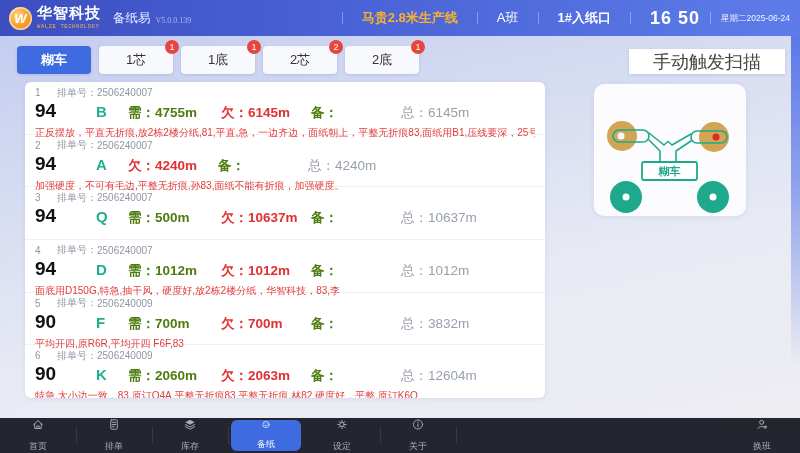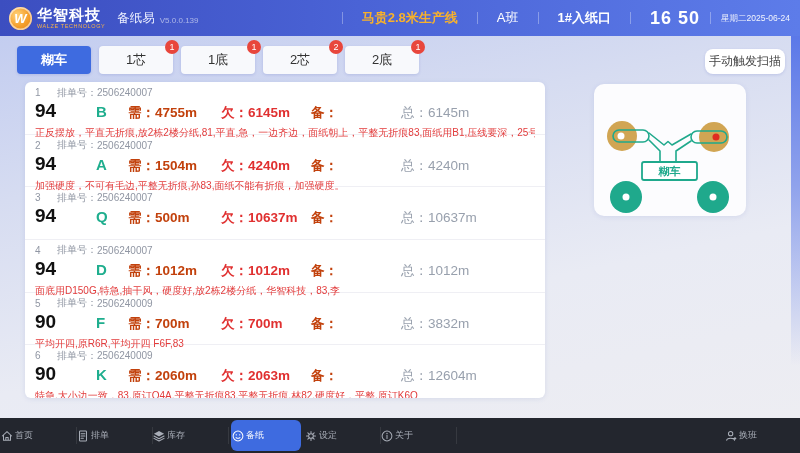--- a/index.html
+++ b/index.html
@@ -7,25 +7,25 @@
   .screen { position:relative; width:800px; height:453px; overflow:hidden; background:#eceef5; }
 
   
   .hdr { position:absolute; top:0; left:0; width:800px; height:36px;
     background:linear-gradient(90deg,#3c4ec0 0%,#4a63d6 45%,#5d7ce9 100%);
     display:flex; align-items:center; justify-content:space-between; color:#fff; }
   .brand { display:flex; align-items:center; padding-left:9px; }
   .logo { width:23px; height:23px; border-radius:50%; background:radial-gradient(circle at 35% 35%,#ffd27a,#f49d2a 55%,#e2821a);
     color:#fff; font-weight:bold; font-style:italic; font-size:13px; display:flex; align-items:center; justify-content:center;
     box-shadow:0 0 0 1.5px rgba(255,255,255,.55) inset; }
-  .brand-text { margin-left:5px; line-height:1; }
+  .brand-text { margin-left:5px; line-height:1;font-family:Liberation Mono, monospace; }
   .brand-name { font-size:15px; font-weight:bold; letter-spacing:1px; }
   .brand-sub { font-size:5.5px; color:#f5b14a; letter-spacing:.6px; margin-top:2px; }
   .app-name { font-size:12.5px; margin-left:12px; color:#eef1ff; }
-  .app-ver { font-size:8px; margin-left:5px; color:rgba(255,255,255,.55); margin-top:4px; }
+  .app-ver { font-size:8px; margin-left:5px; color:rgba(255,255,255,.55); margin-top:4px;font-family:Liberation Serif, serif; }
   .hdr-right { display:flex; align-items:center; padding-right:10px; }
   .hdr-sep { width:1px; height:12px; background:rgba(255,255,255,.32); margin:0 19px; }
   .prod-line { color:#f7b12c; font-weight:bold; font-size:13px; }
   .shift { font-size:13px; }
   .entry { font-size:13px; font-weight:bold; }
   .clock { font-size:18px; font-weight:bold; letter-spacing:1px; }
   .date-block { display:flex; align-items:center; line-height:10px; font-size:8.5px; color:rgba(255,255,255,.92); }
   .hdr-sep.tight { margin:0 10px; }
 
   
@@ -35,49 +35,49 @@
     background:linear-gradient(180deg,#5b78e8 0%,#8fa2ec 45%,rgba(236,238,245,0) 100%); }
 
   .tabs { position:absolute; left:17px; top:10px; display:flex; }
   .tab { position:relative; width:74px; height:28px; margin-right:8px; border-radius:4px;
     background:#f8f9fc; color:#333; font-size:13px; display:flex; align-items:center; justify-content:center;
     box-shadow:0 1px 3px rgba(60,80,180,.18); cursor:pointer; }
   .tab.active { background:#3e6be0; color:#fff; font-weight:bold; }
   .tab-badge { position:absolute; top:-6px; right:-6px; min-width:14px; height:14px; border-radius:8px;
     background:#e8463c; color:#fff; font-size:9px; line-height:14px; text-align:center; padding:0 2px; }
   .tab-badge:empty { display:none; }
-  .scan-btn { position:absolute; right:15px; top:13px; height:25px; padding:0 4px; border:none; border-radius:8px;
-    background:#fff; color:#444; font-size:12px; font-family:inherit; box-shadow:0 1px 3px rgba(60,80,180,.18); cursor:pointer; }
+  .scan-btn { position:absolute; right:15px; top:13px; height:25px; padding:0 24px; border:none; border-radius:0;
+    background:#fff; color:#444; font-size:18px; font-family:inherit; box-shadow:0 1px 3px rgba(60,80,180,.18); cursor:pointer; }
 
   
   .orders { position:absolute; left:25px; top:46px; width:520px; height:316px; background:#fff; border-radius:6px;
     overflow:hidden; box-shadow:0 1px 5px rgba(80,100,180,.13); }
   .row { height:52.66px; padding:4px 10px 0 10px; border-bottom:1px solid #efeff4; }
   .row:last-child { border-bottom:none; }
   .row-top { display:flex; align-items:center; height:13px; font-size:10px; color:#9096a3; }
   .idx { width:22px; }
   .row-main { display:flex; align-items:baseline; height:24px; margin-top:1px; }
   .wnum { width:61px; font-size:19px; font-weight:bold; color:#111; }
   .grade { width:32px; font-size:15px; font-weight:bold; color:#1fae8e; }
-  .cell { font-size:13.5px; font-weight:bold; color:#c2410c; }
+  .cell { font-size:13.5px; font-weight:bold; color:#4d7c0f; }
   .cell.need { width:93px; }
   .cell.owe { width:90px; color:#e03030; }
   .cell.prep { width:90px; }
   .cell.total { font-weight:normal; color:#98a0ad; }
   .note { font-size:10px; color:#e23b3b; margin-top:2px; white-space:nowrap; overflow:hidden; }
 
   
   .machine-card { position:absolute; left:594px; top:48px; width:152px; height:132px; background:#fcfcfe;
     border-radius:10px; box-shadow:0 1px 5px rgba(80,100,180,.12); }
 
   
   .bottom-nav { position:absolute; bottom:0; left:0; width:800px; height:35px; background:#23262e;
     display:flex; align-items:stretch; }
-  .nav-item { position:relative; width:76px; display:flex; align-items:center;
-    justify-content:flex-start; gap:1px; cursor:pointer; }
+  .nav-item { position:relative; width:76px; display:flex; flex-direction:column; align-items:center;
+    justify-content:flex-end; gap:9px; cursor:pointer; }
   .nav-item::after { content:''; position:absolute; right:-1px; top:9px; height:17px; width:1px; background:rgba(255,255,255,.09); }
   .nav-item.active { background:#3e6be0; border-radius:6px; margin:2px 3px; width:70px; }
   .nav-item.active::after { display:none; }
   .nlabel { font-size:9px; color:#a9aeb8; }
   .nav-item.active .nlabel { color:#fff; }
   .nicon { width:14px; height:14px; stroke:#a9aeb8; fill:none; stroke-width:1.3; stroke-linecap:round; stroke-linejoin:round; }
   .nav-item.active .nicon { stroke:#fff; }
   .nicon .fillpart { fill:#a9aeb8; stroke:none; }
   .nav-item.active .nicon .fillpart { fill:#fff; }
   .nav-spacer { flex:1; }
@@ -165,21 +165,20 @@
 
   <div class="row">
     <div class="row-top">
       <span class="idx">2</span>
       <span class="olabel">排单号：</span>
       <span class="oval">2506240007</span>
     </div>
     <div class="row-main">
       <span class="wnum">94</span>
       <span class="grade">A</span>
-      <span class="cell need"><span class="lab">需：</span><span>1504m</span></span>
       <span class="cell owe"><span class="lab">欠：</span><span>4240m</span></span>
       <span class="cell prep"><span class="lab">备：</span><span></span></span>
       <span class="cell total"><span class="lab">总：</span><span>4240m</span></span>
     </div>
     <div class="note">加强硬度，不可有毛边,平整无折痕,孙83,面纸不能有折痕，加强硬度。</div>
   </div>
 
   <div class="row">
     <div class="row-top">
       <span class="idx">3</span>

